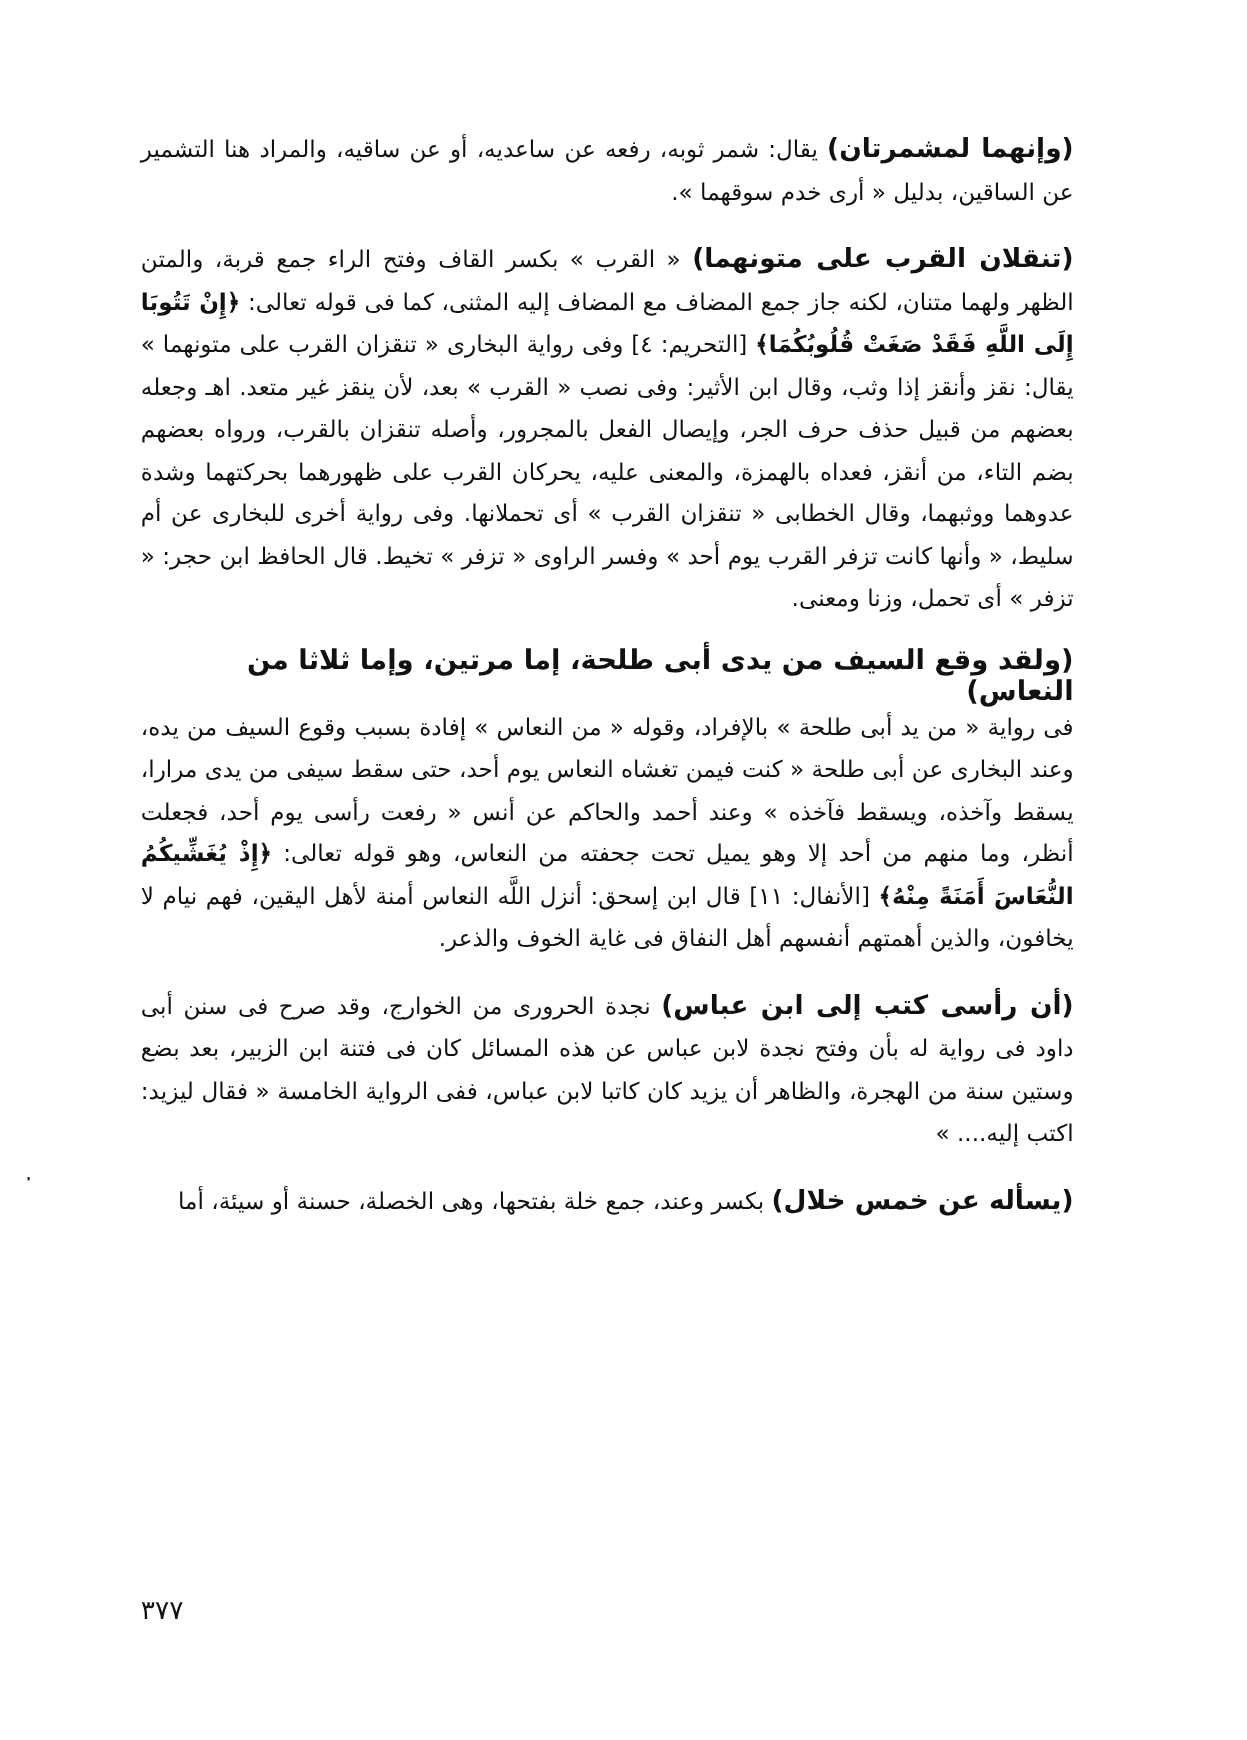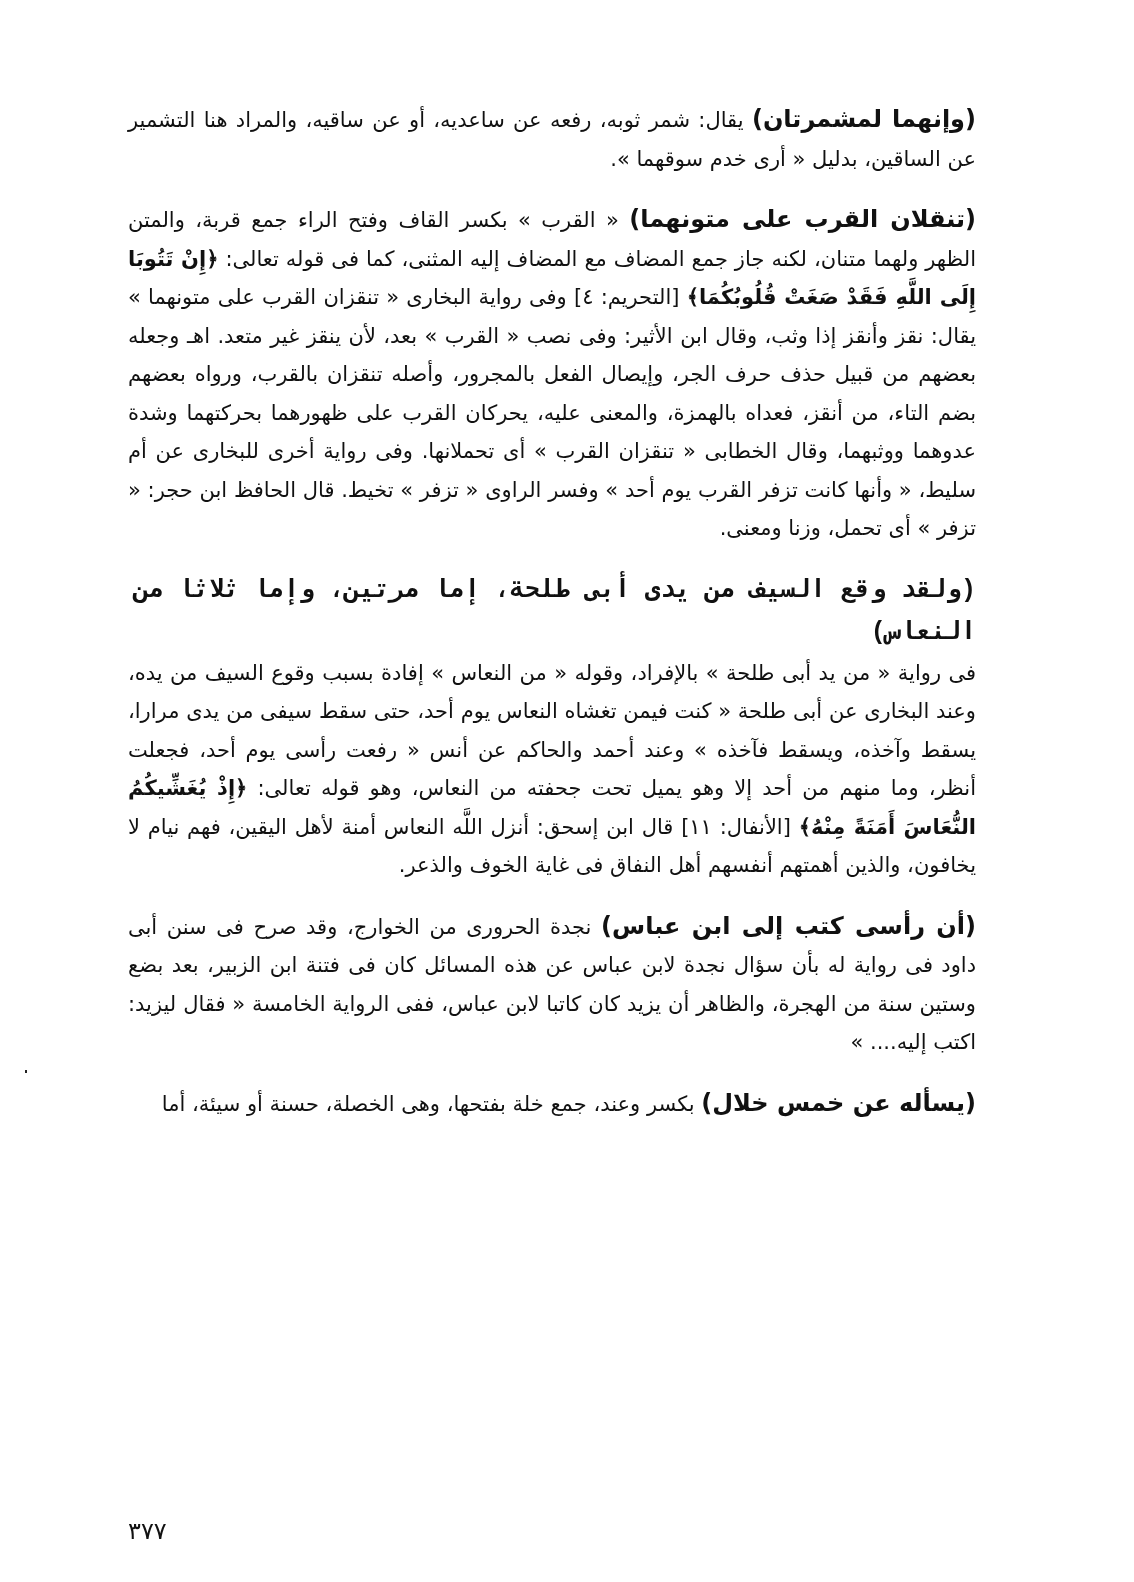--- a/index.html
+++ b/index.html
@@ -1,23 +1,23 @@
 <!DOCTYPE html>
 <html><head>
 <meta charset="utf-8">
 <style>
   html, body { margin: 0; padding: 0; background: #ffffff; }
   body { width: 1134px; height: 1582px; position: relative; overflow: hidden;
          font-family: "DejaVu Sans", "Liberation Sans", sans-serif; color: #111; }
   .page { position: absolute; left: 128px; top: 100px; width: 848px; direction: rtl; text-align: justify; }
-  .para { font-size: 21px; line-height: 38.5px; margin: 0 0 22px 0; text-align-last: right; }
+  .para { font-size: 21px; line-height: 38.5px; margin: 16px 0 22px 0; text-align-last: right; }
   .para .head { font-weight: bold; font-size: 24px; }
-  .head-line { display: block; font-weight: bold; font-size: 25px; line-height: 42px; text-align: right; font-family: Liberation Mono, monospace; }
+  .head-line { display: block; font-weight: bold; font-size: 25px; line-height: 28px; text-align: right; }
   .verse { font-weight: bold; }
-  .page-number { position: absolute; left: 128px; top: 1517px; font-size: 24px; direction: rtl;
+  .page-number { position: absolute; left: 128px; top: 1450px; font-size: 24px; direction: rtl;
                  font-family: "DejaVu Sans", sans-serif; text-align: center; }
   .speck { position: absolute; left: 25px; top: 1070px; width: 2px; height: 3px; background: #222; }
 </style>
 </head>
 <body>
 
 <div class="page">
 
   <p class="para">
     <span class="head">(وإنهما لمشمرتان)</span><span> يقال: شمر ثوبه، رفعه عن ساعديه، أو عن ساقيه، والمراد هنا التشمير عن الساقين، بدليل « أرى خدم سوقهما ».</span>
@@ -27,21 +27,21 @@
   <p class="para">
     <span class="head">(تنقلان القرب على متونهما)</span><span> « القرب » بكسر القاف وفتح الراء جمع قربة، والمتن الظهر ولهما متنان، لكنه جاز جمع المضاف مع المضاف إليه المثنى، كما فى قوله تعالى: </span><span class="verse">﴿إِنْ تَتُوبَا إِلَى اللَّهِ فَقَدْ صَغَتْ قُلُوبُكُمَا﴾</span><span> [التحريم: ٤] وفى رواية البخارى « تنقزان القرب على متونهما » يقال: نقز وأنقز إذا وثب، وقال ابن الأثير: وفى نصب « القرب » بعد، لأن ينقز غير متعد. اهـ وجعله بعضهم من قبيل حذف حرف الجر، وإيصال الفعل بالمجرور، وأصله تنقزان بالقرب، ورواه بعضهم بضم التاء، من أنقز، فعداه بالهمزة، والمعنى عليه، يحركان القرب على ظهورهما بحركتهما وشدة عدوهما ووثبهما، وقال الخطابى « تنقزان القرب » أى تحملانها. وفى رواية أخرى للبخارى عن أم سليط، « وأنها كانت تزفر القرب يوم أحد » وفسر الراوى « تزفر » تخيط. قال الحافظ ابن حجر: « تزفر » أى تحمل، وزنا ومعنى.</span>
   </p>
 
 
   <p class="para big">
     <span class="head-line">(ولقد وقع السيف من يدى أبى طلحة، إما مرتين، وإما ثلاثا من النعاس)</span><span>فى رواية « من يد أبى طلحة » بالإفراد، وقوله « من النعاس » إفادة بسبب وقوع السيف من يده، وعند البخارى عن أبى طلحة « كنت فيمن تغشاه النعاس يوم أحد، حتى سقط سيفى من يدى مرارا، يسقط وآخذه، ويسقط فآخذه » وعند أحمد والحاكم عن أنس « رفعت رأسى يوم أحد، فجعلت أنظر، وما منهم من أحد إلا وهو يميل تحت جحفته من النعاس، وهو قوله تعالى: </span><span class="verse">﴿إِذْ يُغَشِّيكُمُ النُّعَاسَ أَمَنَةً مِنْهُ﴾</span><span> [الأنفال: ١١] قال ابن إسحق: أنزل اللَّه النعاس أمنة لأهل اليقين، فهم نيام لا يخافون، والذين أهمتهم أنفسهم أهل النفاق فى غاية الخوف والذعر.</span>
   </p>
 
   <p class="para">
-    <span class="head">(أن رأسى كتب إلى ابن عباس)</span><span> نجدة الحرورى من الخوارج، وقد صرح فى سنن أبى داود فى رواية له بأن سؤال نجدة لابن عباس عن هذه المسائل كان فى فتنة ابن الزبير، بعد بضع وستين سنة من الهجرة، والظاهر أن يزيد كان كاتبا لابن عباس، ففى الرواية الخامسة « فقال ليزيد: اكتب إليه.... »</span>
+    <span class="head">(أن رأسى كتب إلى ابن عباس)</span><span> نجدة الحرورى من الخوارج، وقد صرح فى سنن أبى داود فى رواية له بأن وفتح نجدة لابن عباس عن هذه المسائل كان فى فتنة ابن الزبير، بعد بضع وستين سنة من الهجرة، والظاهر أن يزيد كان كاتبا لابن عباس، ففى الرواية الخامسة « فقال ليزيد: اكتب إليه.... »</span>
   </p>
 
   <p class="para">
     <span class="head">(يسأله عن خمس خلال)</span><span> بكسر وعند، جمع خلة بفتحها، وهى الخصلة، حسنة أو سيئة، أما</span>
   </p>
 
 </div>
 
 <div class="page-number">٣٧٧</div>
 <div class="speck"></div>

